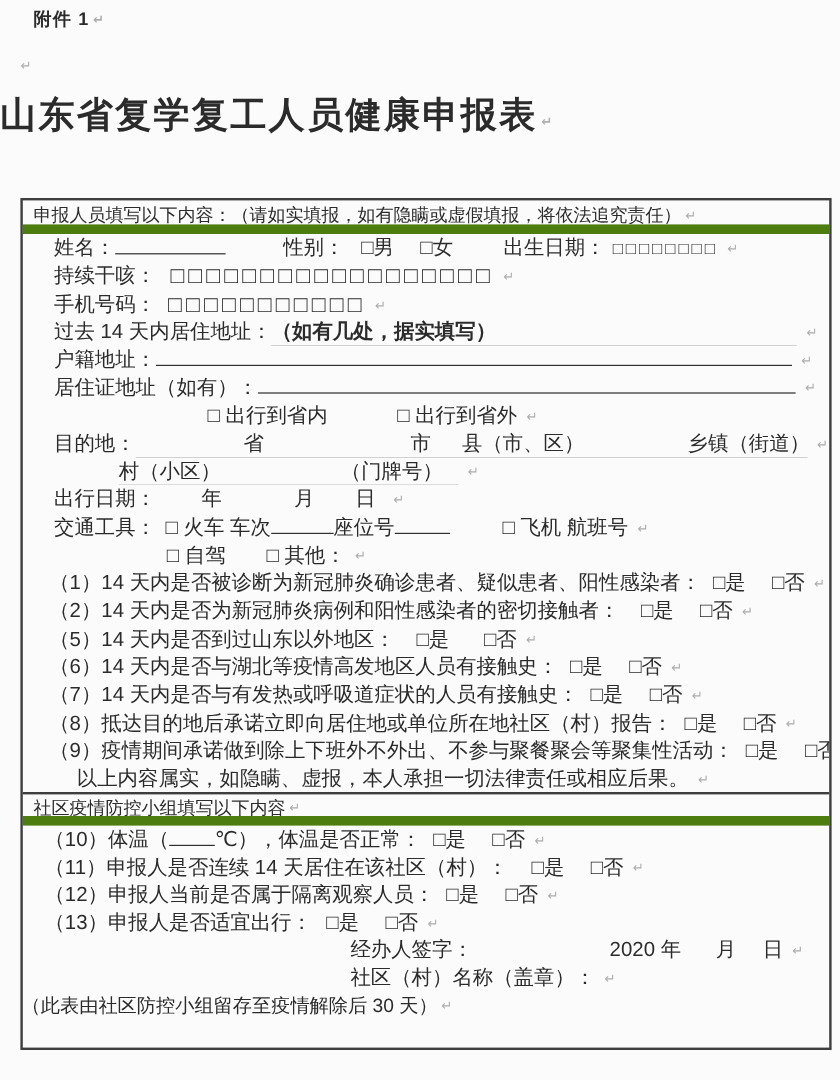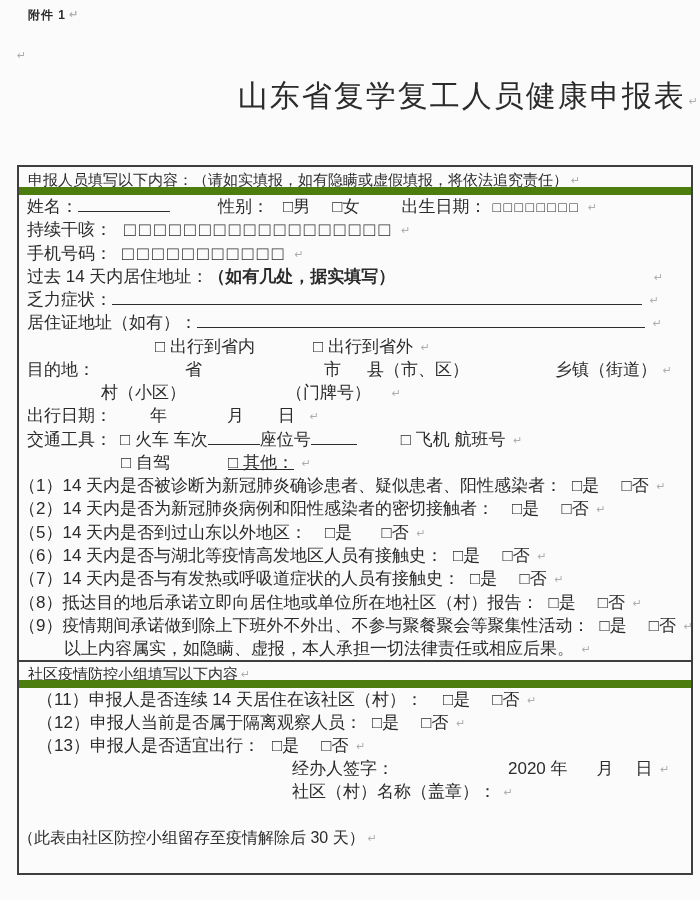--- a/index.html
+++ b/index.html
@@ -2,55 +2,55 @@
 <html><head>
 <meta charset="utf-8">
 <style>
   html,body{margin:0;padding:0;}
   body{
     width:700px;height:900px;position:relative;
     background:#fbfbfb;color:#2b2b2b;
     font-family:"Liberation Sans","DejaVu Sans",sans-serif;
     overflow:hidden;
   }
-  .attachment{position:absolute;left:28px;top:7px;font-size:12px;font-weight:700;letter-spacing:1px;}
+  .attachment{position:absolute;left:28px;top:7px;font-size:15px;font-weight:700;letter-spacing:1px;}
   .lone-mark{position:absolute;left:14px;top:46px;height:18px;}
-  .doc-title{position:absolute;left:0;top:76px;width:700px;text-align:right;
-    font-size:30px;font-weight:400;letter-spacing:2px;}
+  .doc-title{position:absolute;left:0;top:76px;width:700px;text-align:left;
+    font-size:30px;font-weight:700;letter-spacing:2px;}
   .form-table{position:absolute;left:17px;top:165px;width:676px;height:710px;
     border:2px solid #3e3e3e;box-sizing:border-box;}
   .sec-h{height:28px;line-height:25px;padding-left:9px;font-size:15px;
     border-bottom:8px solid #4d7c0f;box-sizing:border-box;white-space:nowrap;overflow:hidden;}
   .sec-h.second{border-top:2px solid #3e3e3e;line-height:23px;}
-  .s1 .line{height:23.27px;line-height:23.27px;font-size:17px;padding-left:8px;white-space:nowrap;overflow:hidden;}
-  .s1 .line.q{padding-left:0;}
+  .s1 .line{height:23.27px;line-height:23.27px;font-size:17px;padding-left:26px;white-space:nowrap;overflow:hidden;}
+  .s1 .line.q{padding-left:22px;}
   .s1 .line.indent-aff{padding-left:45px;}
   .s2 .line{height:23px;line-height:23px;font-size:17px;padding-left:18px;white-space:nowrap;overflow:hidden;}
   .uline{display:inline-block;border-bottom:1.6px solid #2e2e2e;vertical-align:baseline;white-space:nowrap;}
   .uline .w{display:inline-block;line-height:20px;}
   .u-name{width:92px;}
   .u-addr14{width:438px;}
   .u-hukou{width:530px;}
   .u-permit{width:448px;}
   .u-dest{width:560px;}
-  .u-village{width:283px;margin-left:74px;}
+  .u-village{width:283px;margin-left:54px;}
   .u-date{width:190px;}
   .u-train{width:52px;}
   .u-seat{width:46px;}
   .u-temp{width:38px;}
   .boxes-lg{font-size:19px;letter-spacing:3.5px;vertical-align:-1px;}
   .boxes-sm{font-size:14px;letter-spacing:2.5px;}
   .bold{font-weight:700;}
   .chk{cursor:default;}  .ml6{margin-left:6px;}  .ml8{margin-left:8px;}
   .ml10{margin-left:10px;}.ml12{margin-left:12px;}.ml14{margin-left:14px;}
   .ml18{margin-left:18px;}.ml20{margin-left:20px;}.ml22{margin-left:22px;}
   .ml26{margin-left:26px;}.ml29{margin-left:29px;}.ml34{margin-left:34px;}
   .ml38{margin-left:38px;}.ml42{margin-left:42px;}
   .ml44{margin-left:44px;}.ml48{margin-left:48px;}.ml55{margin-left:55px;}
-  .ml58{margin-left:58px;}.ml60{margin-left:60px;}.ml62{margin-left:58px;text-decoration:underline;}
+  .ml58{margin-left:58px;}.ml60{margin-left:60px;}.ml62{margin-left:34px;}
   .ml86{margin-left:86px;}.ml90{margin-left:90px;}.ml94{margin-left:94px;}
   .ml100{margin-left:100px;}.ml114{margin-left:114px;}.ml122{margin-left:122px;}
   .ml128{margin-left:128px;}.ml255{margin-left:255px;}.ml270{margin-left:270px;}
   .eol::after{content:"\21B5";color:#aeaeae;font-size:11px;margin-left:3px;vertical-align:1px;}
   .footnote{position:absolute;left:18px;top:828px;font-size:16px;}
 </style>
 </head>
 <body>
 
 <div class="attachment eol"><span>附件 1</span></div>
@@ -75,21 +75,21 @@
 
     <div class="line eol">
       <span>手机号码：</span><span class="boxes-lg ml10">□□□□□□□□□□□</span>
     </div>
 
     <div class="line eol">
       <span>过去 14 天内居住地址：</span><span class="uline u-addr14"><span class="w bold">（如有几处，据实填写）</span></span>
     </div>
 
     <div class="line eol">
-      <span>乏力症状：</span><span class="uline u-hukou"></span>
+      <span>户籍地址：</span><span class="uline u-hukou"></span>
     </div>
 
     <div class="line eol">
       <span>居住证地址（如有）：</span><span class="uline u-permit"></span>
     </div>
 
     <div class="line eol">
       <span class="chk ml128">□ 出行到省内</span><span class="chk ml58">□ 出行到省外</span>
     </div>
 
@@ -138,20 +138,23 @@
     <div class="line indent-aff eol">
       <span>以上内容属实，如隐瞒、虚报，本人承担一切法律责任或相应后果。</span>
     </div>
 
   </div>
 
   <div class="sec-h second eol"><span>社区疫情防控小组填写以下内容</span></div>
 
   <div class="s2">
 
+    <div class="line eol">
+      <span>（10）体温（</span><span class="uline u-temp"></span><span>℃），体温是否正常：</span><span class="chk ml10">□是</span><span class="chk ml22">□否</span>
+    </div>
 
     <div class="line eol">
       <span>（11）申报人是否连续 14 天居住在该社区（村）：</span><span class="chk ml20">□是</span><span class="chk ml22">□否</span>
     </div>
 
     <div class="line eol">
       <span>（12）申报人当前是否属于隔离观察人员：</span><span class="chk ml10">□是</span><span class="chk ml22">□否</span>
     </div>
 
     <div class="line eol">

